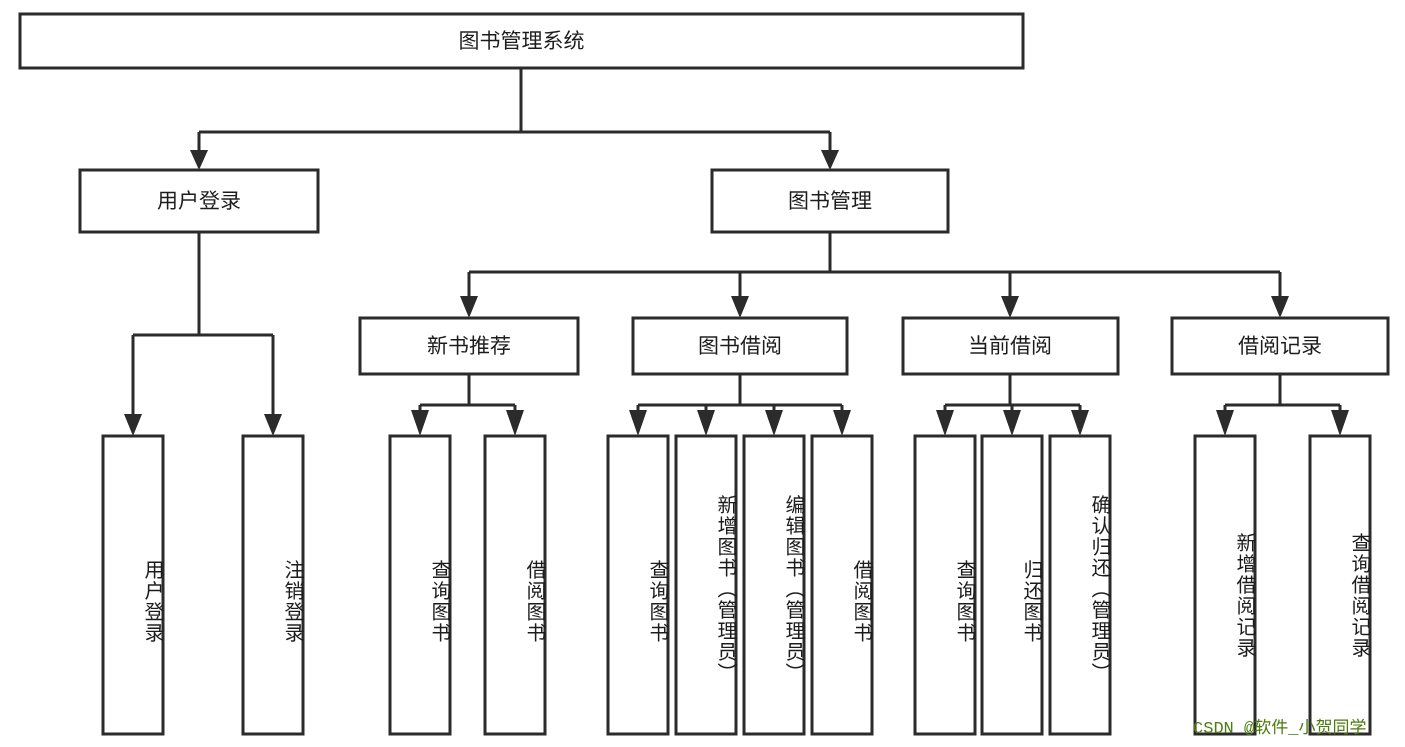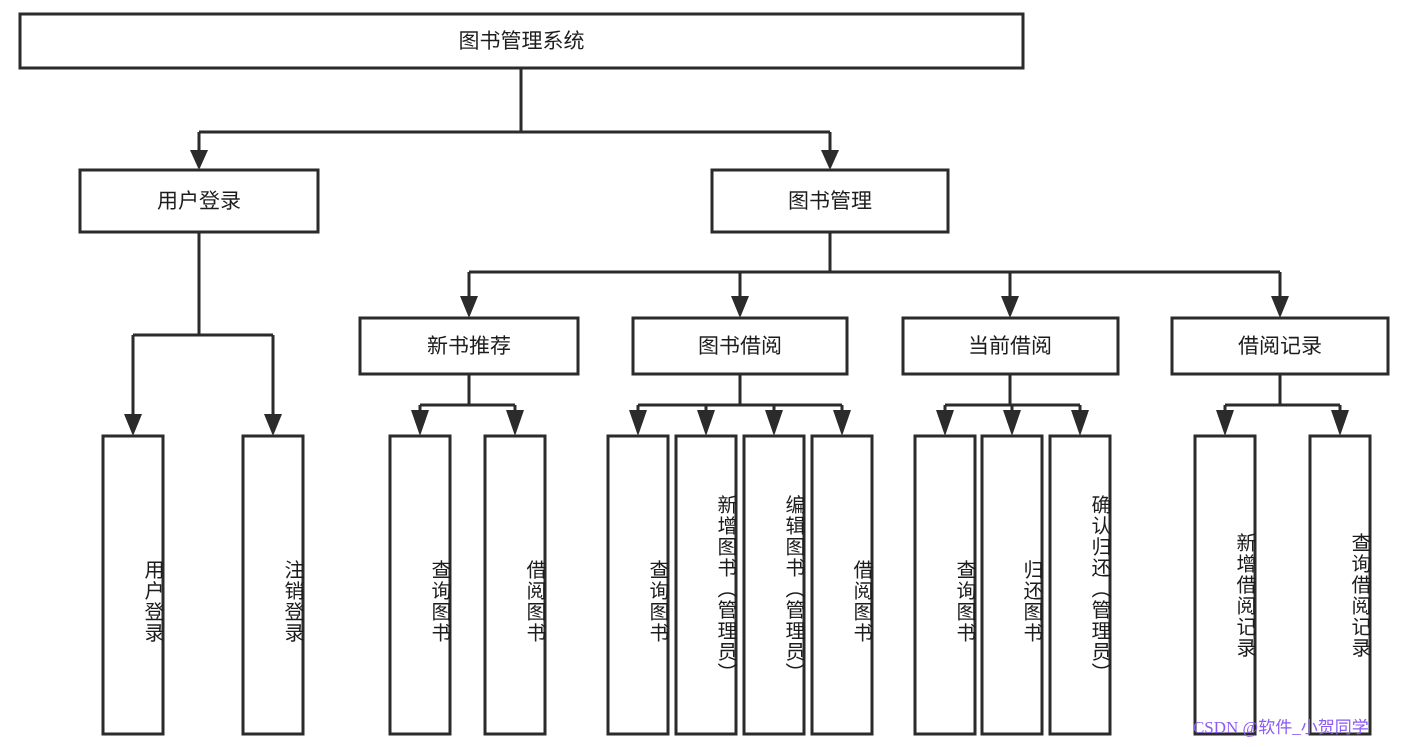--- a/index.html
+++ b/index.html
@@ -57,23 +57,23 @@
     color: #1c1c1c;
     letter-spacing: 1px;
     display: flex;
     align-items: flex-start;
     justify-content: center;
     white-space: nowrap;
     pointer-events: none;
   }
   .watermark {
     position: absolute;
-    font-family: Liberation Serif, serif;
+    font-family: Liberation Mono, monospace;
     font-size: 17px;
-    color: #8b5cf6;
+    color: #4d7c0f;
     white-space: nowrap;
     left: 1193px;
     top: 713px;
   }
 </style>
 </head>
 <body>
 
 <div id="diagram-root">
 

